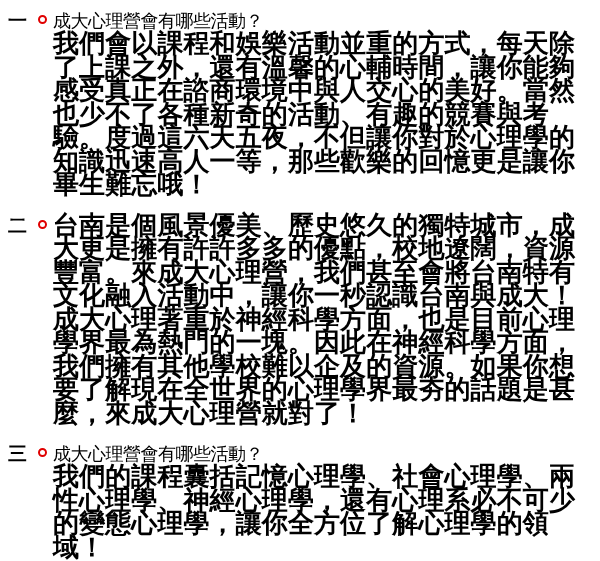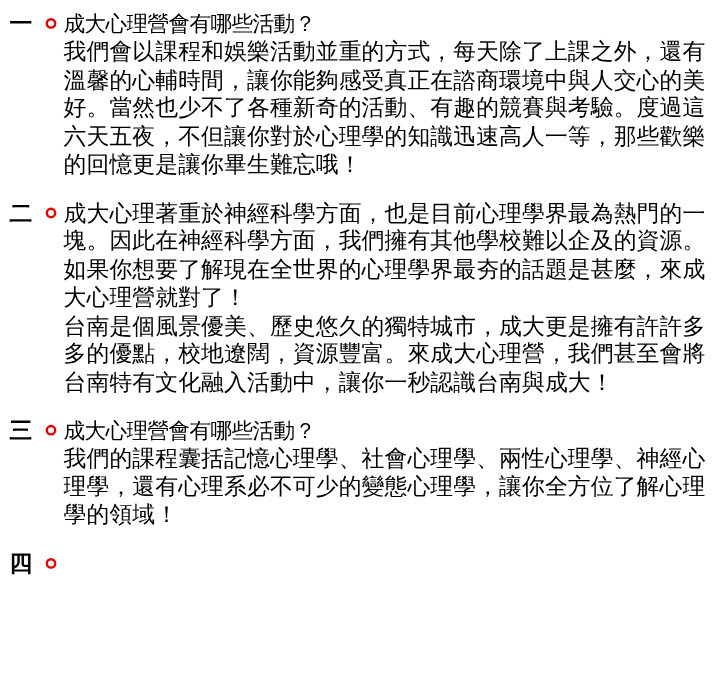--- a/index.html
+++ b/index.html
@@ -55,25 +55,26 @@
     line-height: 23px;
     font-weight: normal;
     letter-spacing: -0.5px;
     white-space: nowrap;
   }
   .answer {
     margin: 0;
   }
   .answer p {
     margin: 0;
-    font-size: 19px;
+    font-size: 26px;
     line-height: 23.5px;
     letter-spacing: 0.1px;
     text-align: left;
     word-break: break-all;
+    font-weight: bold;
   }
 </style>
 </head>
 <body>
 
 <div class="page">
 
   <div class="faq-section">
     <div class="num-col">一</div>
     <div class="marker-col">
@@ -87,22 +88,22 @@
     </div>
   </div>
 
   <div class="faq-section">
     <div class="num-col">二</div>
     <div class="marker-col">
       <div class="red-ring"></div>
     </div>
     <div class="content-col">
       <div class="answer">
+        <p>台南是個風景優美、歷史悠久的獨特城市，成大更是擁有許許多多的優點，校地遼闊，資源豐富。來成大心理營，我們甚至會將台南特有文化融入活動中，讓你一秒認識台南與成大！</p>
         <p>成大心理著重於神經科學方面，也是目前心理學界最為熱門的一塊。因此在神經科學方面，我們擁有其他學校難以企及的資源。如果你想要了解現在全世界的心理學界最夯的話題是甚麼，來成大心理營就對了！</p>
-        <p>台南是個風景優美、歷史悠久的獨特城市，成大更是擁有許許多多的優點，校地遼闊，資源豐富。來成大心理營，我們甚至會將台南特有文化融入活動中，讓你一秒認識台南與成大！</p>
       </div>
     </div>
   </div>
 
   <div class="faq-section">
     <div class="num-col">三</div>
     <div class="marker-col">
       <div class="red-ring"></div>
     </div>
     <div class="content-col">

